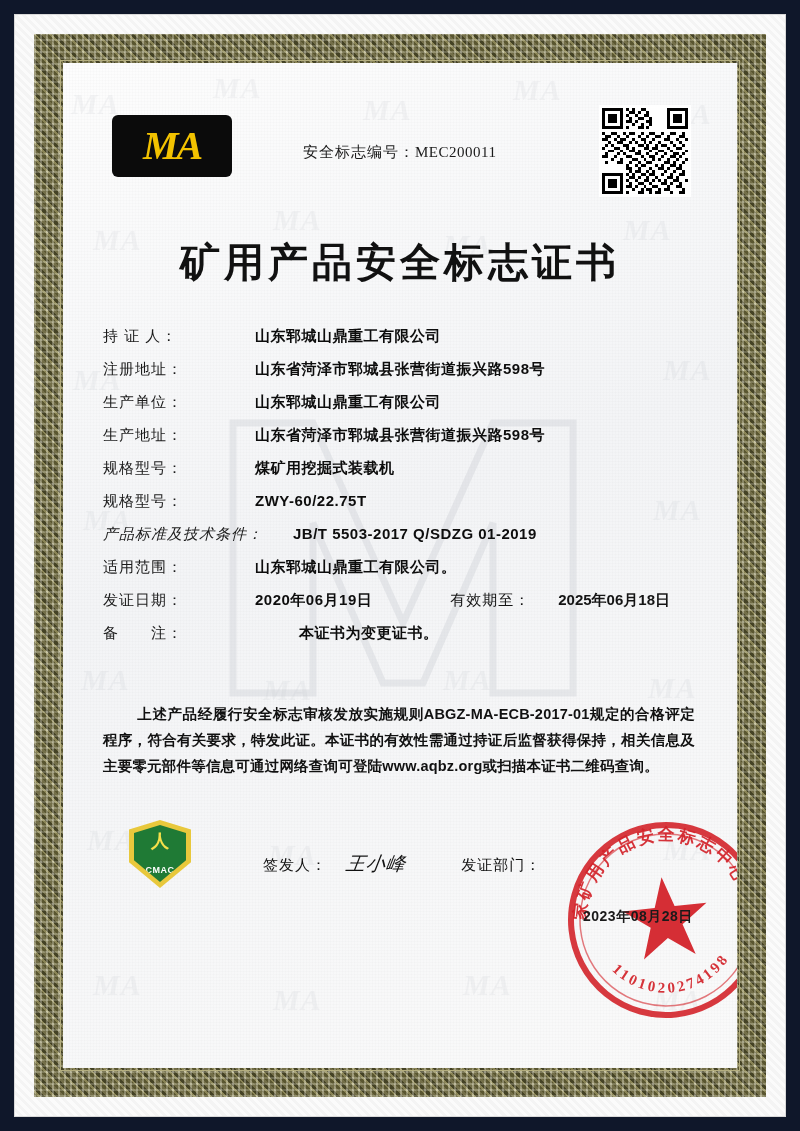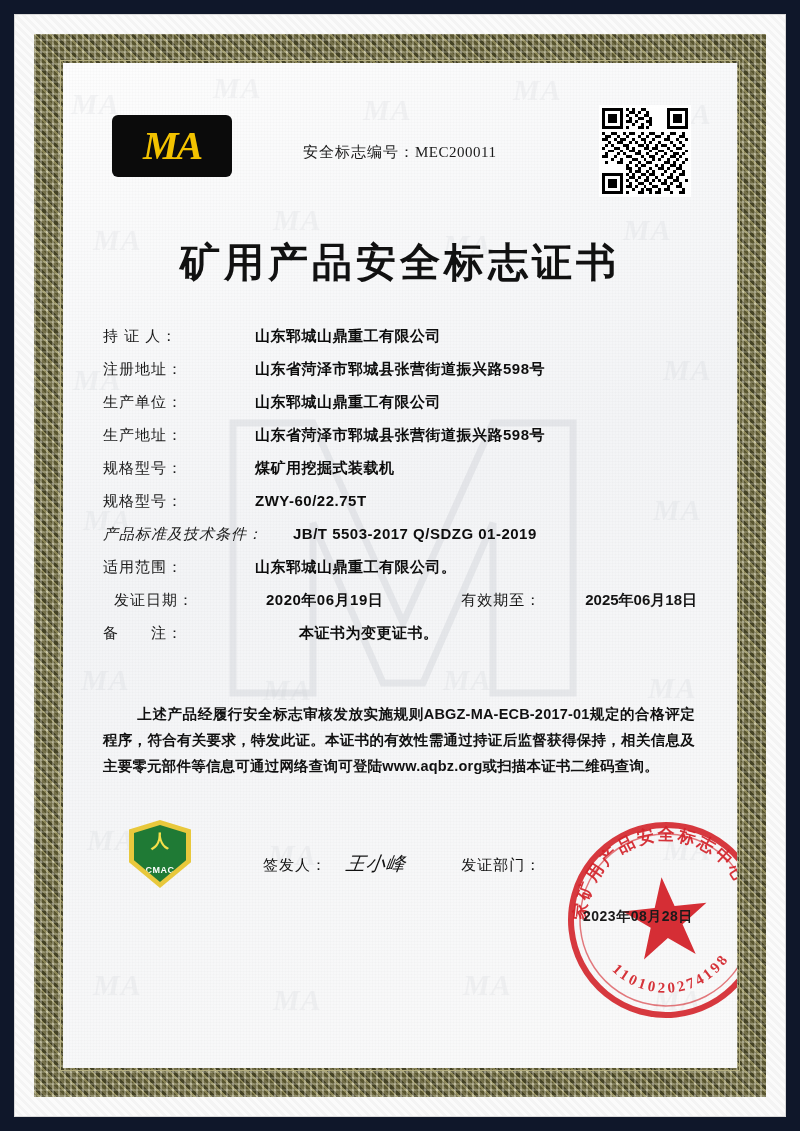--- a/index.html
+++ b/index.html
@@ -218,32 +218,32 @@
   }
   .row .value {
     font-weight: bold;
     letter-spacing: 0.5px;
     color: #0d0d0d;
   }
   .row .value.mono {
     font-family: "Liberation Sans", sans-serif;
   }
   .row.dates {
-    justify-content: flex-end;
+    justify-content: flex-start;
   }
   .date-group {
     display: flex;
     align-items: baseline;
   }
   .date-group .label2 {
     margin-left: 78px;
     letter-spacing: 1px;
   }
   .date-group .value2 {
-    margin-left: 44px;
+    margin-left: 28px;
     font-weight: bold;
   }
   .row .value.spaced {
     margin-left: 44px;
   }
 
   .divider-note {
     position: absolute;
     left: 40px;
     right: 42px;

